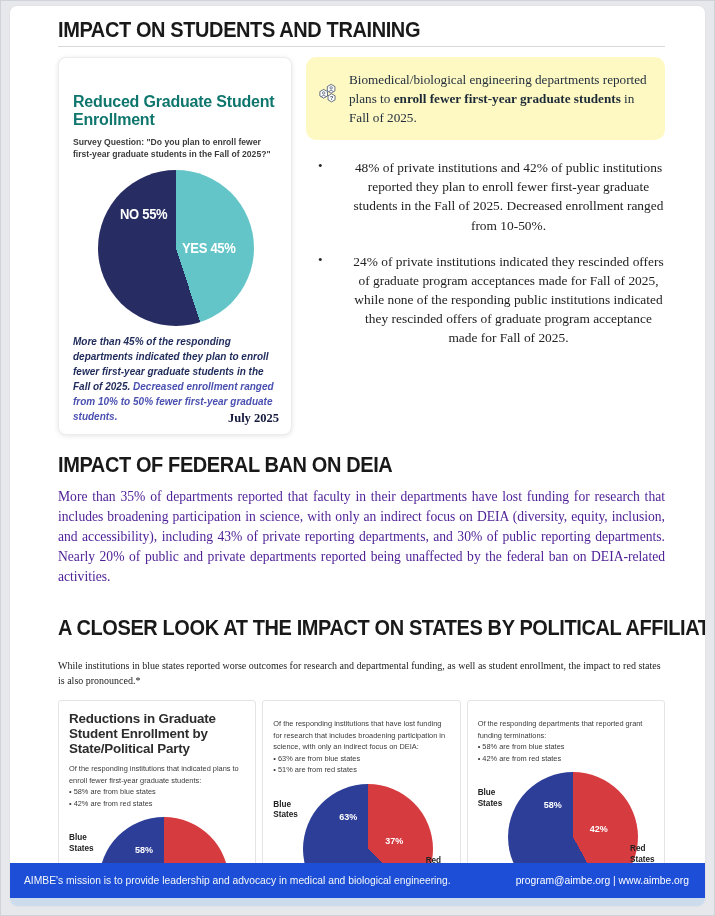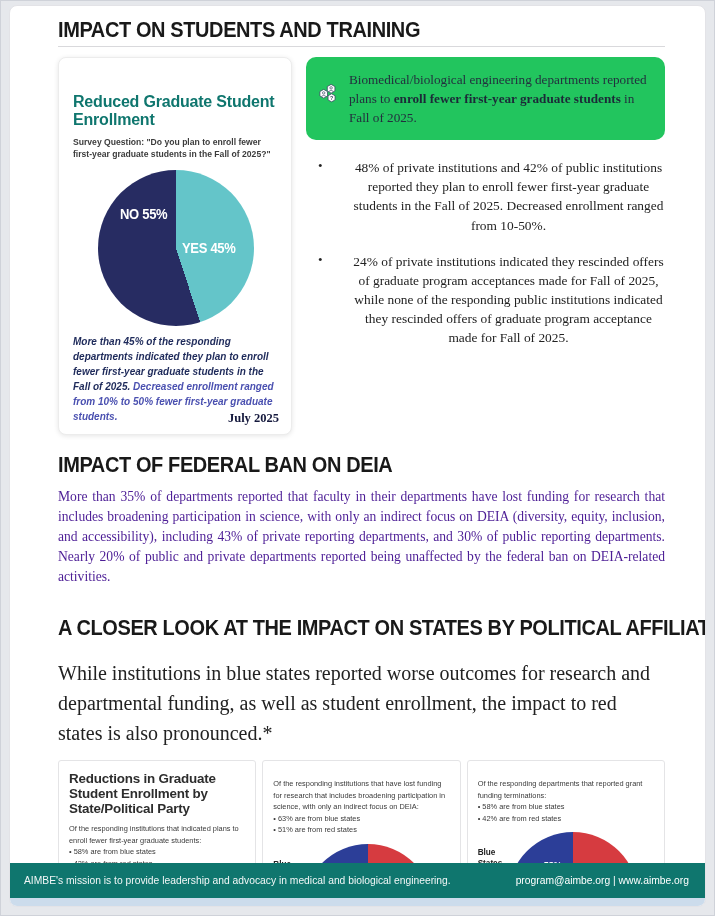--- a/index.html
+++ b/index.html
@@ -31,33 +31,33 @@
              color:#fff; font-size:13px; letter-spacing:-0.3px; transform:scaleY(1.15); white-space:nowrap; }
   .lab-no  { left:22px; top:36px; }
   .lab-yes { left:84px; top:70px; }
   .enroll-card .cap { font-family:"Liberation Sans", sans-serif; font-style:italic; font-weight:700;
                       font-size:10px; line-height:1.5; color:#1e2a5a; margin-top:2px; }
   .cap .cap-blue { color:#4a50b0; }
   .enroll-card .date-line { text-align:right; font-family:"Liberation Serif", serif; font-weight:700;
                             font-size:12.5px; color:#15193d; margin-top:-13px; }
 
   .col-right { flex:1; min-width:0; }
-  .callout { background:#22c55e; border-radius:10px; padding:13px 16px 13px 12px; display:flex; gap:10px; align-items:flex-start; }
+  .callout { background:#fef9c3; border-radius:10px; padding:13px 16px 13px 12px; display:flex; gap:10px; align-items:flex-start; }
   .callout-text { font-size:13.2px; line-height:1.45; color:#23303e; }
   .callout-text b { color:#1c2a38; }
   .bullets { margin-top:18px; }
   .bullet-item { display:flex; margin-bottom:17px; }
   .bullet-item .dot { width:14px; flex:none; margin-left:12px; margin-right:20px; color:#222; font-size:13px; }
   .bullet-item .dot::before { content:"\2022"; }
   .bullet-item .btxt { font-size:13.4px; line-height:1.42; color:#222;text-align:center; }
 
   
   .sec { margin-top:20px; }
   .para { font-size:13.6px; line-height:1.48; color:#4c1d95; text-align:justify; margin-top:9px;font-family:Liberation Serif, serif; }
-  .para2 { font-size:20px; line-height:1.5; color:#222; margin-top:9px; }
+  .para2 { font-size:10px; line-height:1.5; color:#222; margin-top:9px; }
 
   .s3-headrow { display:flex; align-items:center; gap:14px; margin-top:22px; }
 
   
   .cards-row { display:flex; gap:6px; margin-top:12px; }
   .scard { flex:1; background:#fff; border:1px solid #e4e4e6; border-radius:3px; padding:10px 8px 6px 10px;
            display:flex; flex-direction:column; }
   .scard .stitle { font-family:"Liberation Sans", sans-serif; font-weight:700; font-size:13.4px;
                    line-height:1.12; color:#2d2d2d; letter-spacing:-0.2px; }
   .scard .sdesc { font-family:"Liberation Sans", sans-serif; font-size:7.4px; line-height:1.55;
@@ -70,21 +70,21 @@
   .side-blue { left:0; top:20px; }
   .side-red  { right:-2px; top:76px; text-align:left; width:28px; }
   .pct { position:absolute; font-family:"Liberation Sans", sans-serif; font-weight:700;
          color:#fff; font-size:9px; }
   .pct-blue { left:66px; top:32px; }
   .pct-red  { left:112px; top:56px; }
   .sdate { position:absolute; right:2px; bottom:8px; font-family:"Liberation Serif", serif;
            font-weight:700; font-size:12px; color:#111; }
 
   
-  .footer-bar { position:absolute; left:0; right:0; bottom:8px; height:35px; background:#0f766e;
+  .footer-bar { position:absolute; left:0; right:0; bottom:8px; height:35px; background:#1d4ed8;
                 display:flex; align-items:center; justify-content:space-between; padding:0 16px 0 14px; }
   .footer-bar .f-left  { font-family:"Liberation Sans", sans-serif; font-size:10.3px; color:#f2f7f7; }
   .footer-bar .f-right { font-family:"Liberation Sans", sans-serif; font-size:10.3px; color:#ffffff; }
   .footer-strip { position:absolute; left:0; right:0; bottom:0; height:8px; background:#ccdcec; }
 
   svg { display:block; }
 </style>
 </head>
 <body>
 

